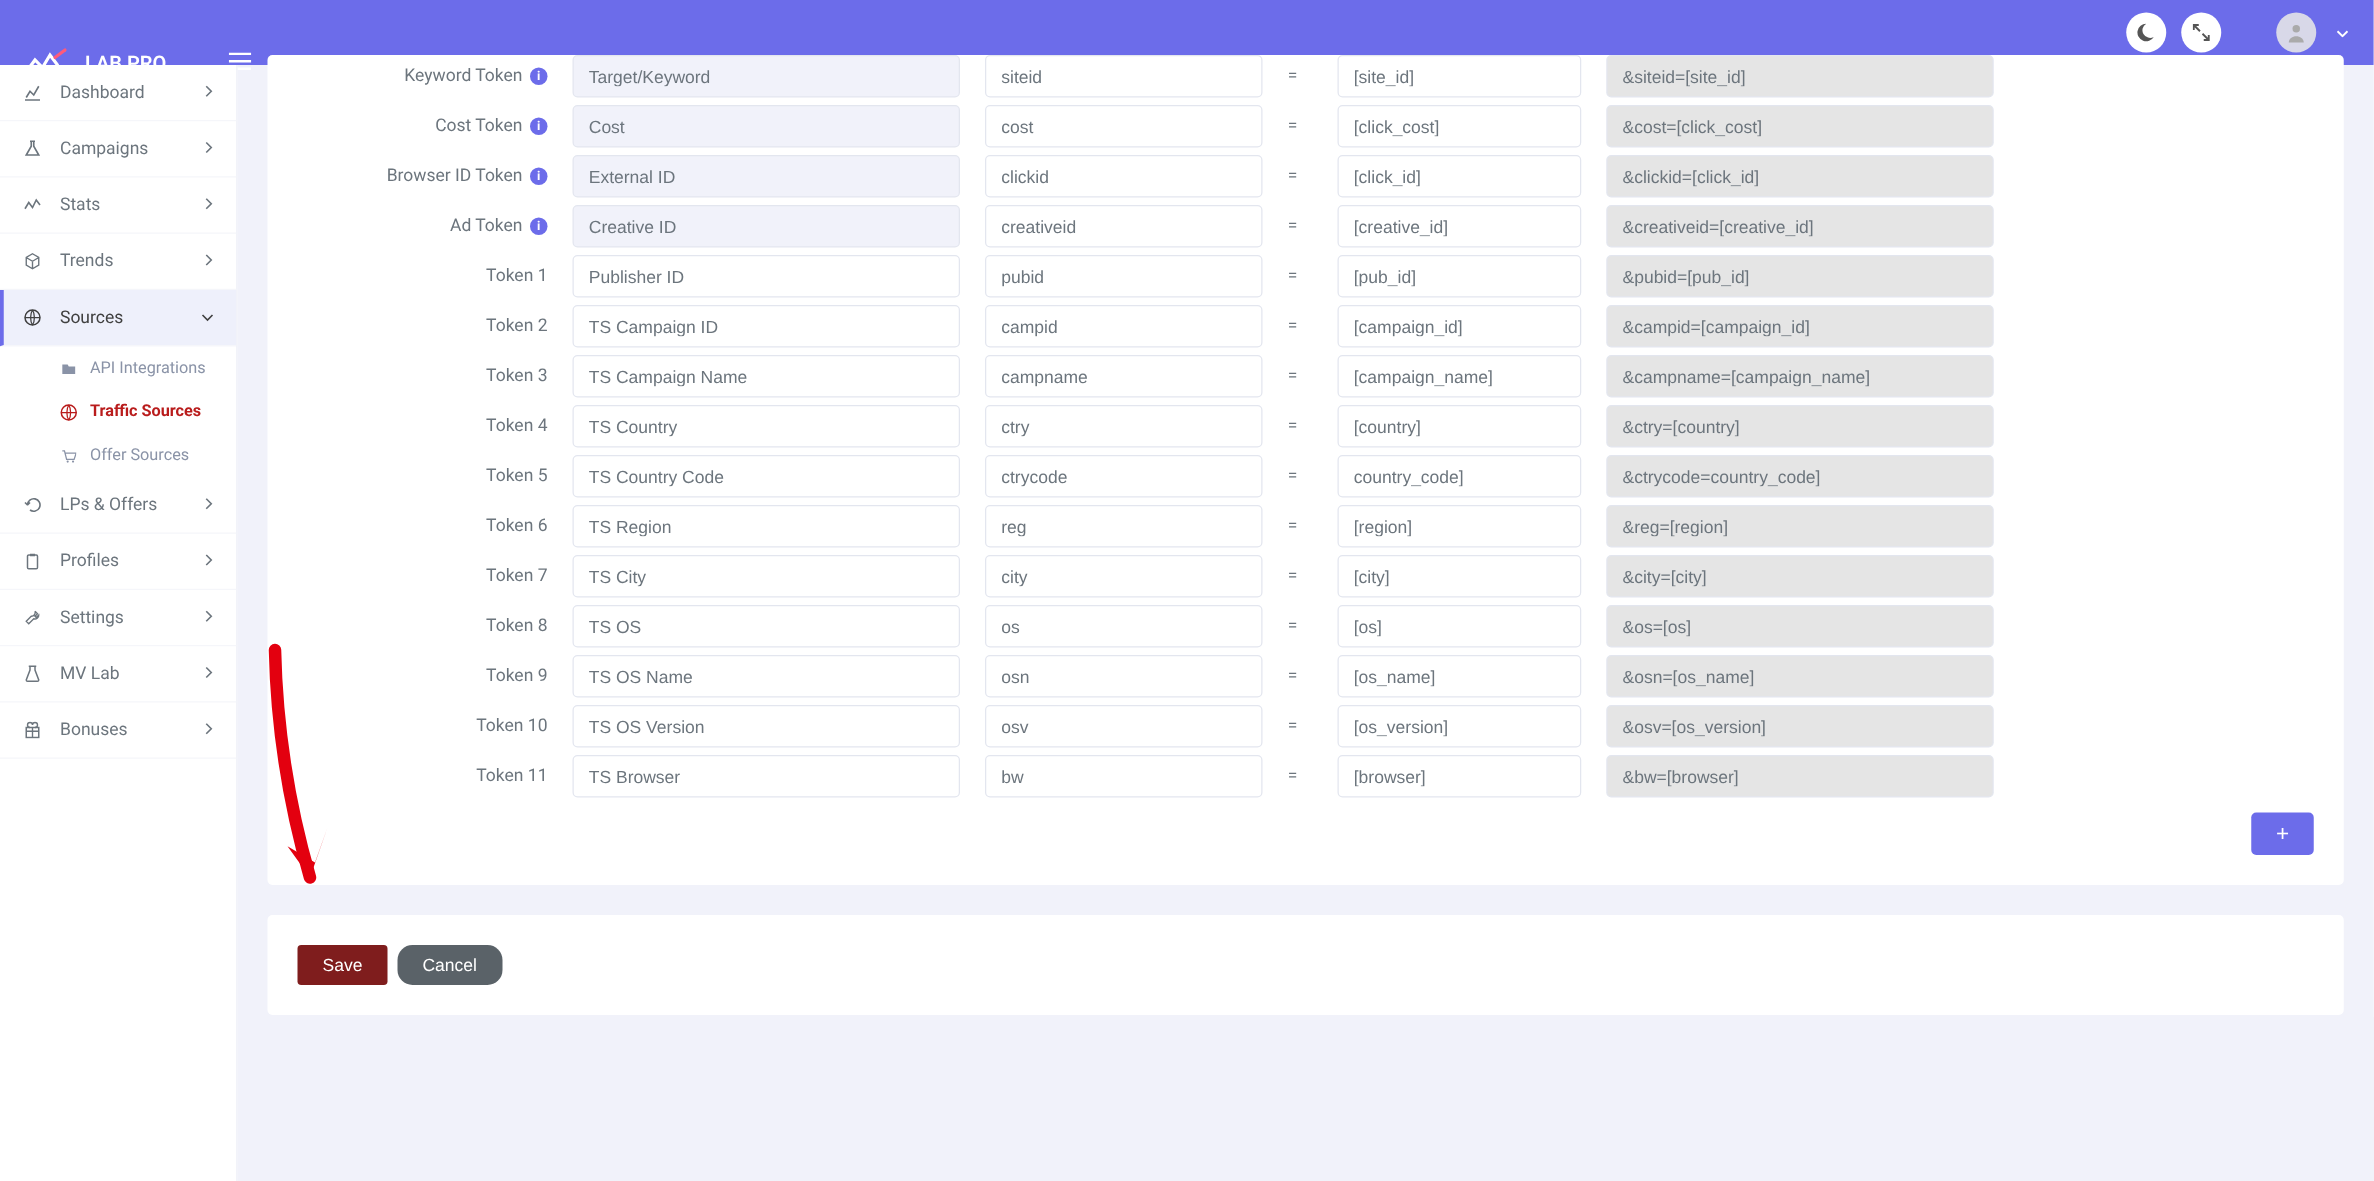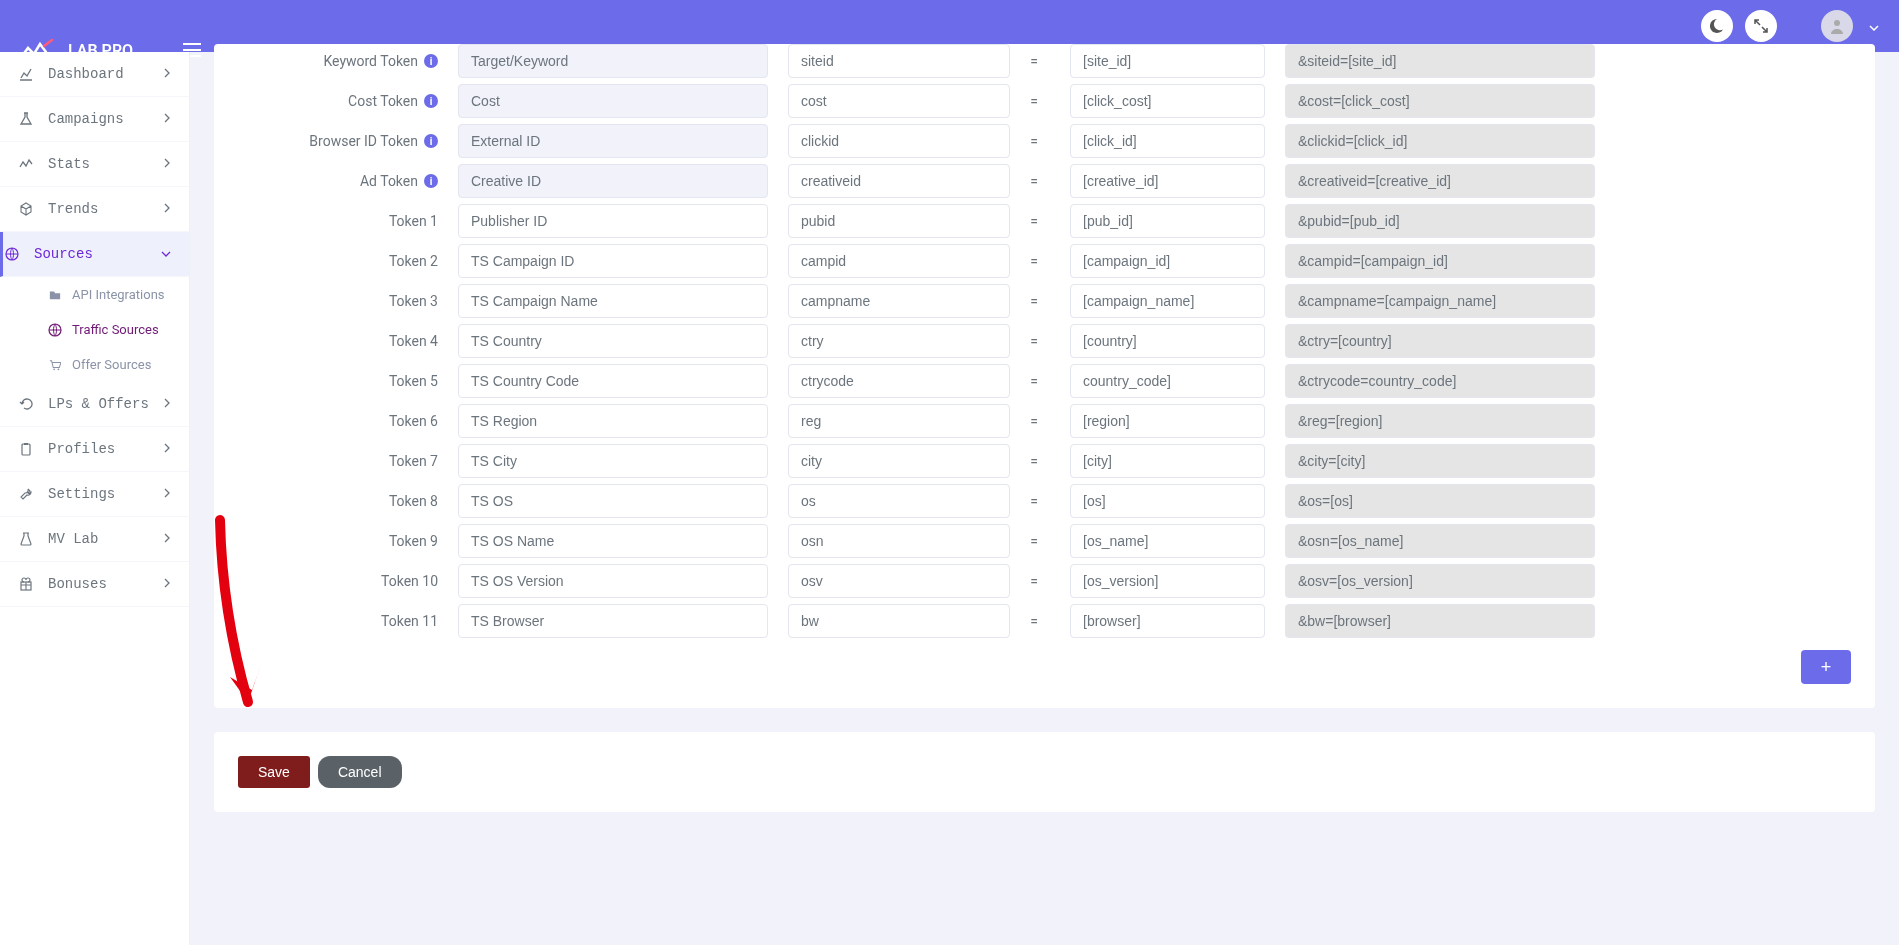--- a/index.html
+++ b/index.html
@@ -8,26 +8,26 @@
 .header-left { display: flex; align-items: center; gap: 50px; margin-top: 48px; }
 .logo { display: flex; align-items: center; color: #fff; font-weight: 600; font-size: 16px; }
 .logo svg { margin-right: 4px; }
 .hamburger { color: #fff; cursor: pointer; font-size: 18px; }
 .header-right { display: flex; align-items: center; gap: 12px; }
 .icon-btn { width: 32px; height: 32px; border-radius: 50%; background: #fff; display: flex; align-items: center; justify-content: center; cursor: pointer; color: #6c6cea; }
 .avatar-btn { width: 32px; height: 32px; border-radius: 50%; background: #d8d8e8; display: flex; align-items: center; justify-content: center; cursor: pointer; }
 .chevron-down { color: #fff; margin-left: 4px; cursor: pointer; }
 .container { display: flex; }
 .sidebar { width: 190px; background: #fff; min-height: calc(100vh - 52px); border-right: 1px solid #eef0f7; }
-.nav-item { display: flex; align-items: center; padding: 14px 18px; color: #6c757d; cursor: pointer; border-bottom: 1px solid #f5f6fa; justify-content: space-between; font-family: Liberation Mono, monospace; }
-.nav-item.active { background: #eef0fb; color: #6d28d9; border-left: 3px solid #6c6cea; padding-left: 1px; }
+.nav-item { display: flex; align-items: center; padding: 14px 18px; color: #6c757d; cursor: pointer; border-bottom: 1px solid #f5f6fa; justify-content: space-between; }
+.nav-item.active { background: #eef0fb; color: #404040; border-left: 3px solid #6c6cea; padding-left: 15px; }
 .nav-item-left { display: flex; align-items: center; gap: 14px; }
 .nav-item .icon { width: 16px; display: inline-flex; justify-content: center; }
 .nav-sub { padding: 10px 18px 10px 48px; color: #8a93a7; cursor: pointer; font-size: 13px; display: flex; align-items: center; gap: 10px; }
-.nav-sub.active { color: #701a75; }
+.nav-sub.active { color: #b91c1c; font-weight: bold; }
 .nav-sub .sub-icon { width: 14px; display: inline-flex; justify-content: center; }
 .main { flex: 1; padding: 0 24px 24px 24px; position: relative; }
 .card { background: #fff; border-radius: 4px; padding: 0 24px 24px 24px; margin-bottom: 24px; }
 .form-row { display: flex; align-items: center; margin-bottom: 6px; gap: 20px; }
 .form-label { width: 200px; text-align: right; color: #6c757d; font-size: 14px; display: flex; justify-content: flex-end; align-items: center; gap: 6px; }
 .info-icon { width: 14px; height: 14px; border-radius: 50%; background: #6c6cea; color: #fff; display: inline-flex; align-items: center; justify-content: center; font-size: 10px; font-weight: bold; }
 .input { height: 34px; border: 1px solid #e3e6ef; border-radius: 4px; padding: 0 12px; color: #6c757d; font-size: 14px; background: #fff; }
 .input.readonly { background: #f1f2fa; }
 .input-name { width: 310px; }
 .input-param { width: 222px; }

